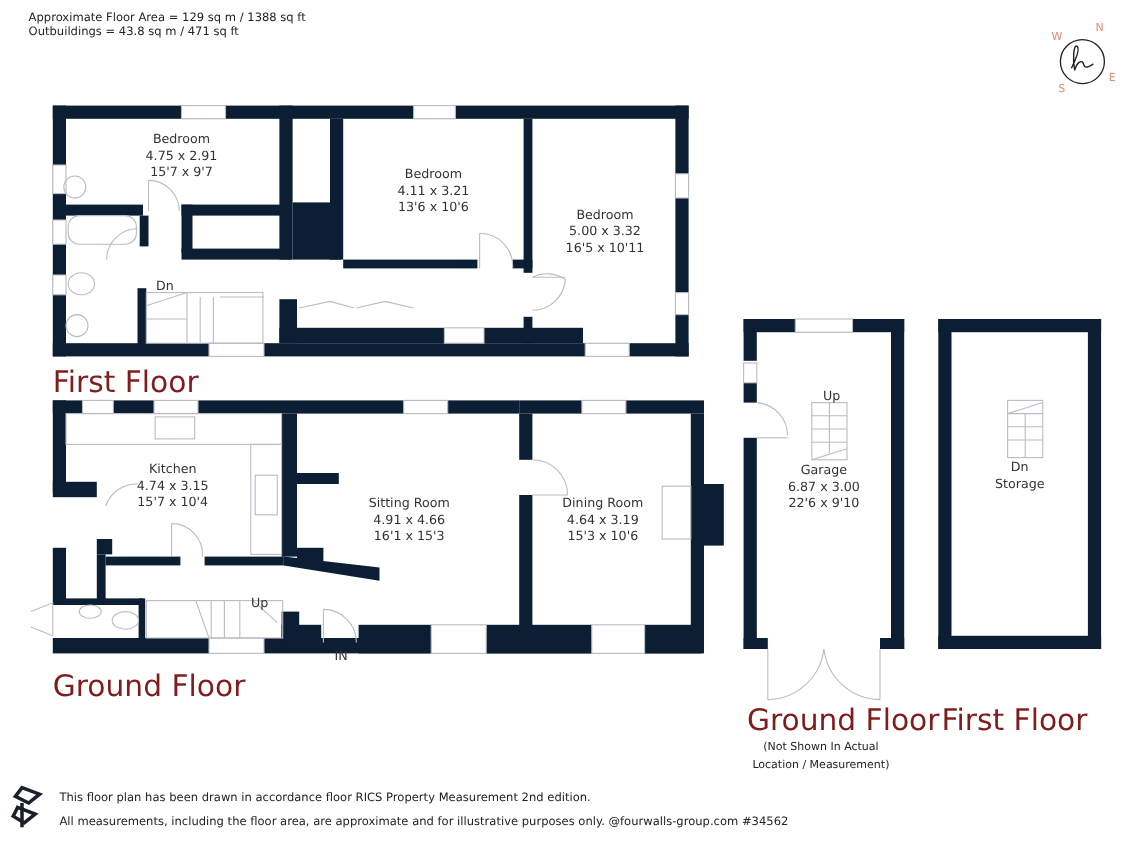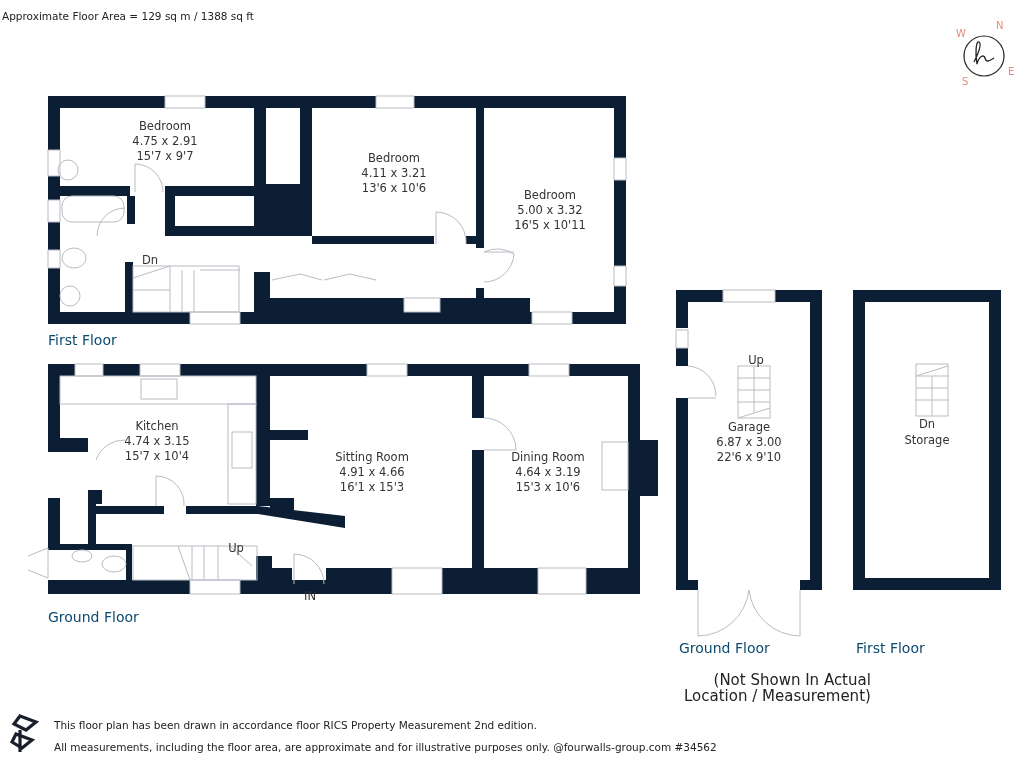--- a/index.html
+++ b/index.html
@@ -1,34 +1,35 @@
 <!DOCTYPE html>
 <html><head>
 <meta charset="utf-8">
 <style>
   html, body { margin:0; padding:0; background:#ffffff; }
   body { width:1024px; height:768px; position:relative; overflow:hidden;
          font-family:"DejaVu Sans", "Liberation Sans", sans-serif; color:#1a1f2b; }
   .area-summary { position:absolute; left:2px; top:10px; font-size:10.5px; line-height:13px; color:#222; }
-  .area-summary div { white-space:nowrap; }
+  .area-summary div { white-space:nowrap;margin-left:24px; }
   .compass { position:absolute; left:948px; top:18px; width:72px; height:72px; }
   .compass .lbl { position:absolute; font-size:10px; color:#e58a7a; }
   .plan { position:absolute; left:0; top:0; }
-  .floor-label { position:absolute; font-size:14px; color:#0c4a6e; white-space:nowrap; }
-  .note { position:absolute; font-size:15px; line-height:16px; color:#222; text-align:right; white-space:nowrap; }
+  .floor-label { position:absolute; font-size:27px; color:#7f1d1d; white-space:nowrap; }
+  .note { position:absolute; font-size:10px; line-height:16px; color:#222; text-align:center; white-space:nowrap; }
   .footer-logo { position:absolute; left:6px; top:712px; width:38px; height:46px; }
   .footer-text { position:absolute; left:54px; top:714px; font-size:10.5px; line-height:22px; color:#222; white-space:nowrap; }
   svg text { font-family:"DejaVu Sans", "Liberation Sans", sans-serif; fill:#333; }
   .room-lbl { font-size:11.5px; }
 </style>
 </head>
 <body>
 
 <div class="area-summary">
   <div>Approximate Floor Area = 129 sq m / 1388 sq ft</div>
+  <div>Outbuildings = 43.8 sq m / 471 sq ft</div>
 </div>
 
 <div class="compass">
   <svg width="72" height="72" viewBox="0 0 72 72">
     <circle cx="36" cy="38" r="20" fill="none" stroke="#222" stroke-width="1.2"></circle>
     <path d="M26 44 C30 36, 34 26, 31 24 C28 22, 27 36, 29 46 C31 38, 36 36, 37 40 C38 44, 40 44, 46 40" fill="none" stroke="#222" stroke-width="1.3"></path>
   </svg>
   <span class="lbl" style="left:48px;top:2px;">N</span>
   <span class="lbl" style="left:8px;top:10px;">W</span>
   <span class="lbl" style="left:14px;top:58px;">S</span>

